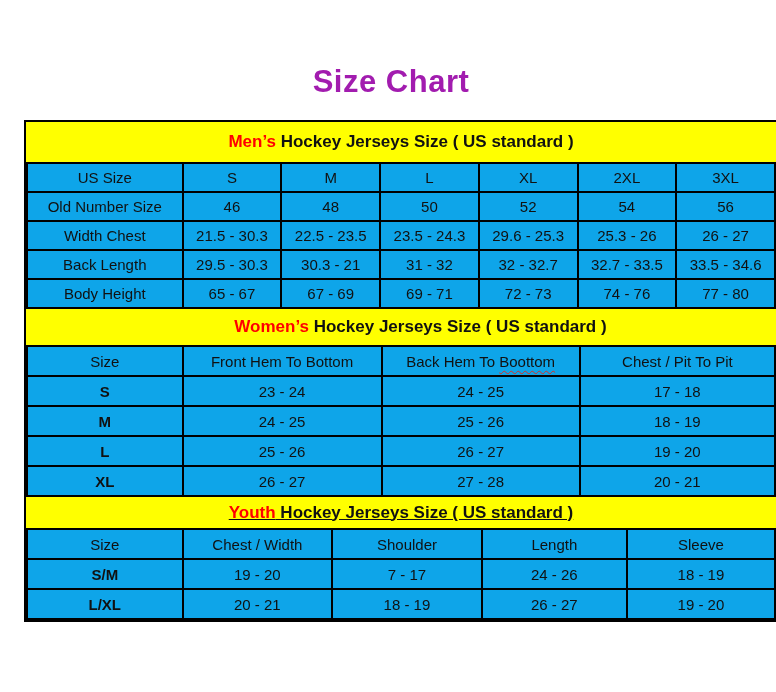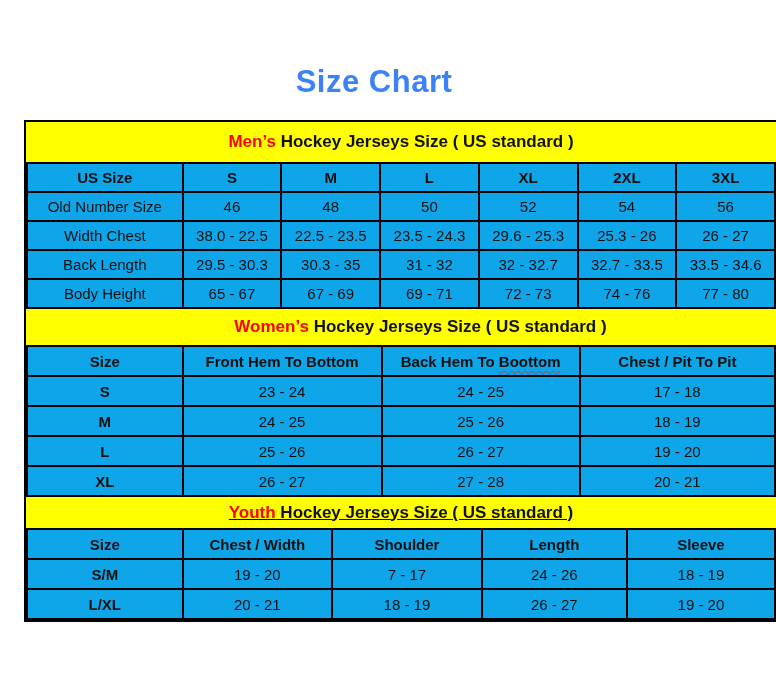--- a/index.html
+++ b/index.html
@@ -11,27 +11,27 @@
   #canvas {
     position: relative;
     width: 776px;
     height: 692px;
     background: #ffffff;
     overflow: hidden;
   }
   .page-title {
     position: absolute;
     top: 63px;
-    left: 24px;
+    left: 41px;
     width: 700px;
     text-align: center;
     font-size: 31px;
     line-height: 38px;
     font-weight: bold;
-    color: #3b82f6;
+    color: #a21caf;
     letter-spacing: 0.5px;
   }
   .chart-box {
     position: absolute;
     left: 24px;
     top: 120px;
     width: 754px;
     box-sizing: border-box;
     border: 2px solid #000000;
     background: #0ea5e9;
@@ -64,21 +64,21 @@
     vertical-align: middle;
     font-size: 15px;
     color: #111111;
     padding: 1px 2px;
     overflow: hidden;
     white-space: nowrap;
   }
   table.men-table  th, table.men-table  td { height: 25px; }
   table.women-table th, table.women-table td { height: 26px; }
   table.youth-table th, table.youth-table td { height: 26px; }
-  table.size-table th { font-weight: bold; margin-top: 36px; }
+  table.size-table th { font-weight: normal; margin-top: 36px; }
   table.size-table td { font-weight: normal; }
   table.women-table td:first-child,
   table.youth-table td:first-child { font-weight: bold; }
 
   .wavy {
     text-decoration-line: underline;
     text-decoration-style: wavy;
     text-decoration-color: #d93025;
     text-decoration-thickness: 1px;
     text-underline-offset: 3px;
@@ -124,31 +124,31 @@
             <td>Old Number Size</td>
             <td>46</td>
             <td>48</td>
             <td>50</td>
             <td>52</td>
             <td>54</td>
             <td>56</td>
           </tr>
           <tr>
             <td>Width Chest</td>
-            <td>38.0 - 22.5</td>
+            <td>21.5 - 30.3</td>
             <td>22.5 - 23.5</td>
             <td>23.5 - 24.3</td>
             <td>29.6 - 25.3</td>
             <td>25.3 - 26</td>
             <td>26 - 27</td>
           </tr>
           <tr>
             <td>Back Length</td>
             <td>29.5 - 30.3</td>
-            <td>30.3 - 35</td>
+            <td>30.3 - 21</td>
             <td>31 - 32</td>
             <td>32 - 32.7</td>
             <td>32.7 - 33.5</td>
             <td>33.5 - 34.6</td>
           </tr>
           <tr>
             <td>Body Height</td>
             <td>65 - 67</td>
             <td>67 - 69</td>
             <td>69 - 71</td>

